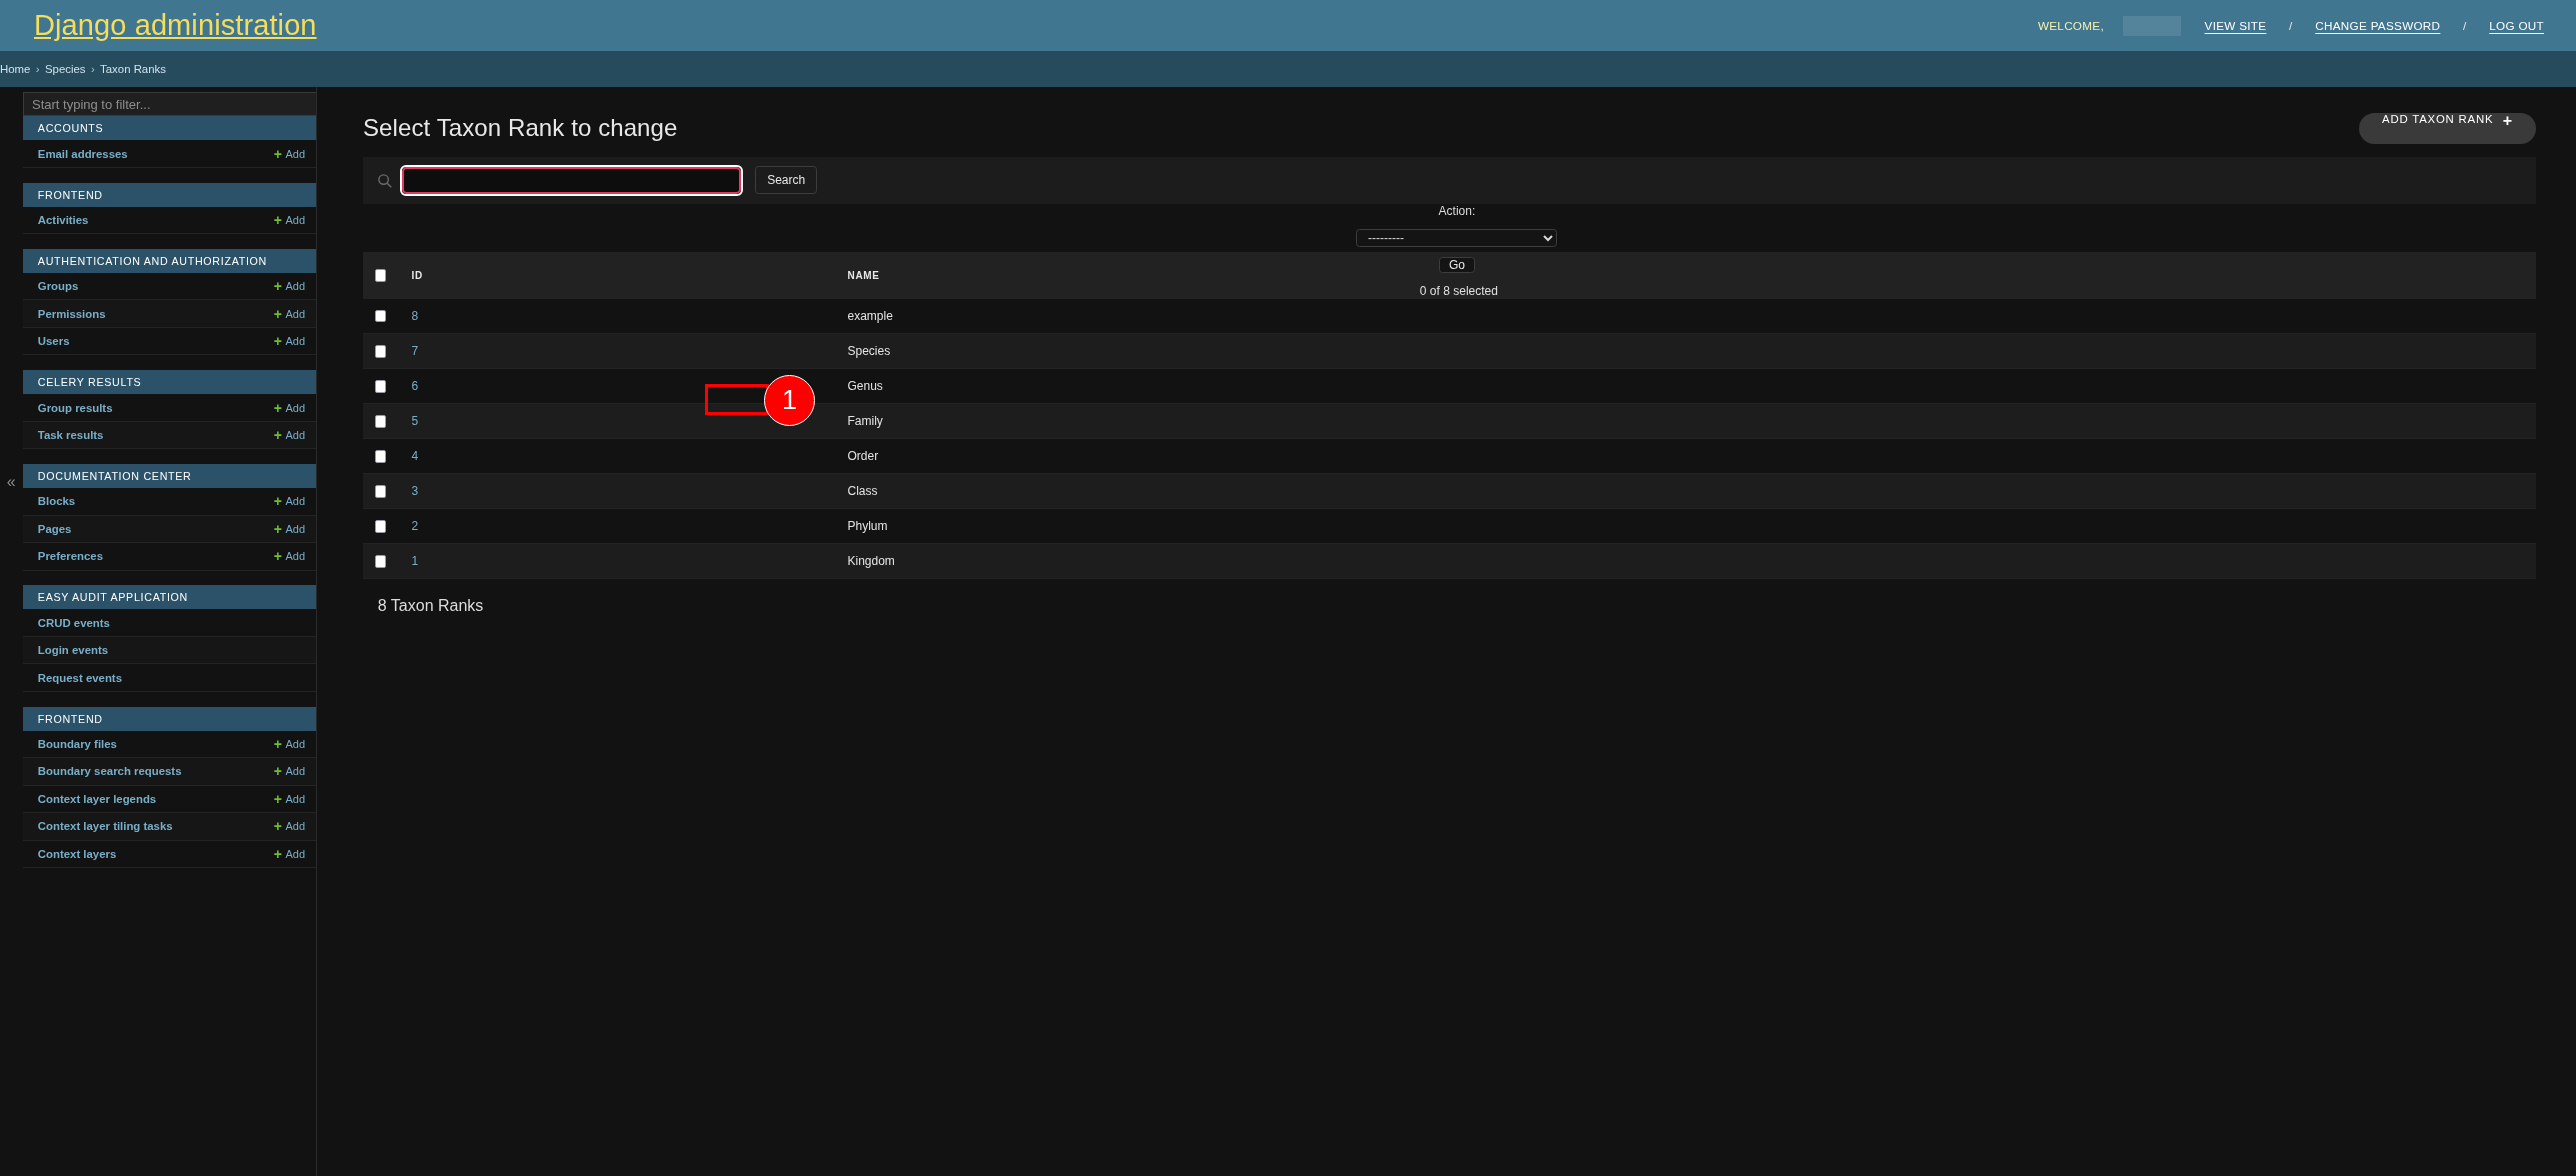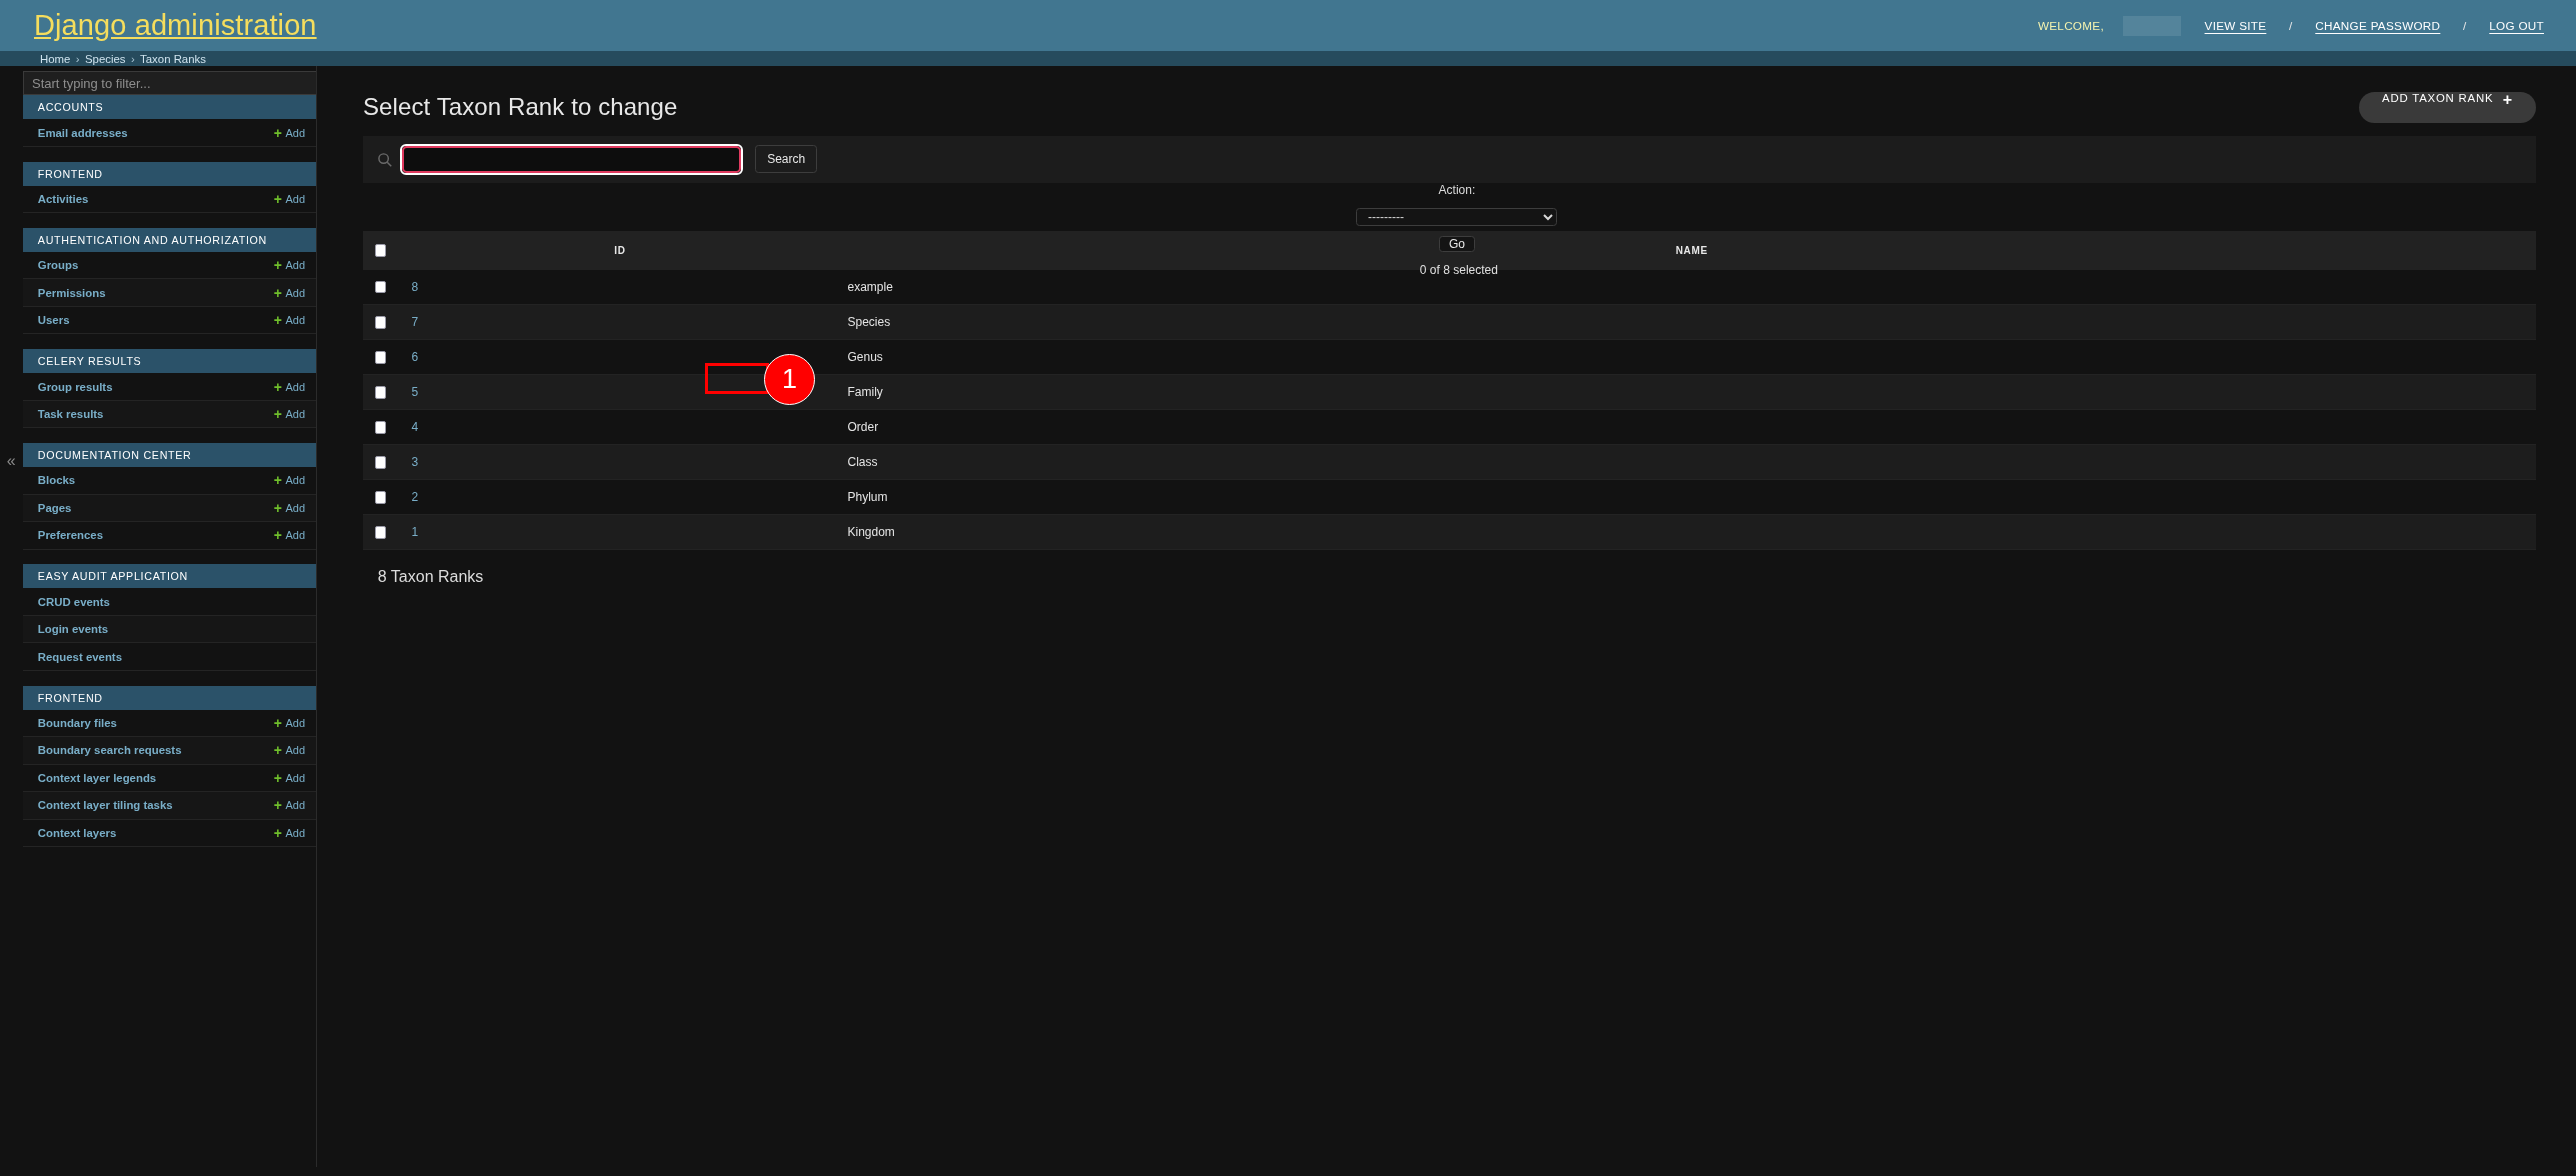--- a/index.html
+++ b/index.html
@@ -44,25 +44,24 @@
   }
   #user-tools a {
     color: #ffffff;
     text-decoration: underline;
     text-underline-offset: 3.4px;
   }
   .ut-sep { margin: 0 6.7px; color: #e8e8e8; }
 
   
   #breadcrumbs {
-    height: 15px;
+    height: 36px;
     background: #264b5d;
     display: flex;
     align-items: center;
-    padding-left: 40px;
     font-size: 11.4px;
     color: #cfe3ee;
   }
   #breadcrumbs a { color: #cfe3ee; text-decoration: none; }
   .crumb-sep { margin: 0 5.4px; color: #a9c4d2; }
 
   
   #page-body {
     display: flex;
     height: calc(1177px - 51px - 25.5px);
@@ -255,25 +254,25 @@
     font-size: 12px;
     cursor: pointer;
     font-family: "Liberation Sans", sans-serif;
   }
   #action-counter { color: #e0e0e0; font-size: 12px; margin-left: 4px; }
 
   
   #result_list { width: 100%; border-collapse: collapse; }
   #result_list thead th {
     background: #222222;
-    height: 39px;
+    height: 47px;
     font-size: 10px;
     letter-spacing: 0.7px;
     color: #e8e8e8;
-    text-align: center;
+    text-align: left;
     font-weight: bold;
     padding: 0;
   }
   #result_list tbody td {
     height: 35px;
     font-size: 12px;
     padding: 0;
     border-bottom: 0.7px solid #232323;
   }
   #result_list tbody tr.row1 td { background: #121212; }

